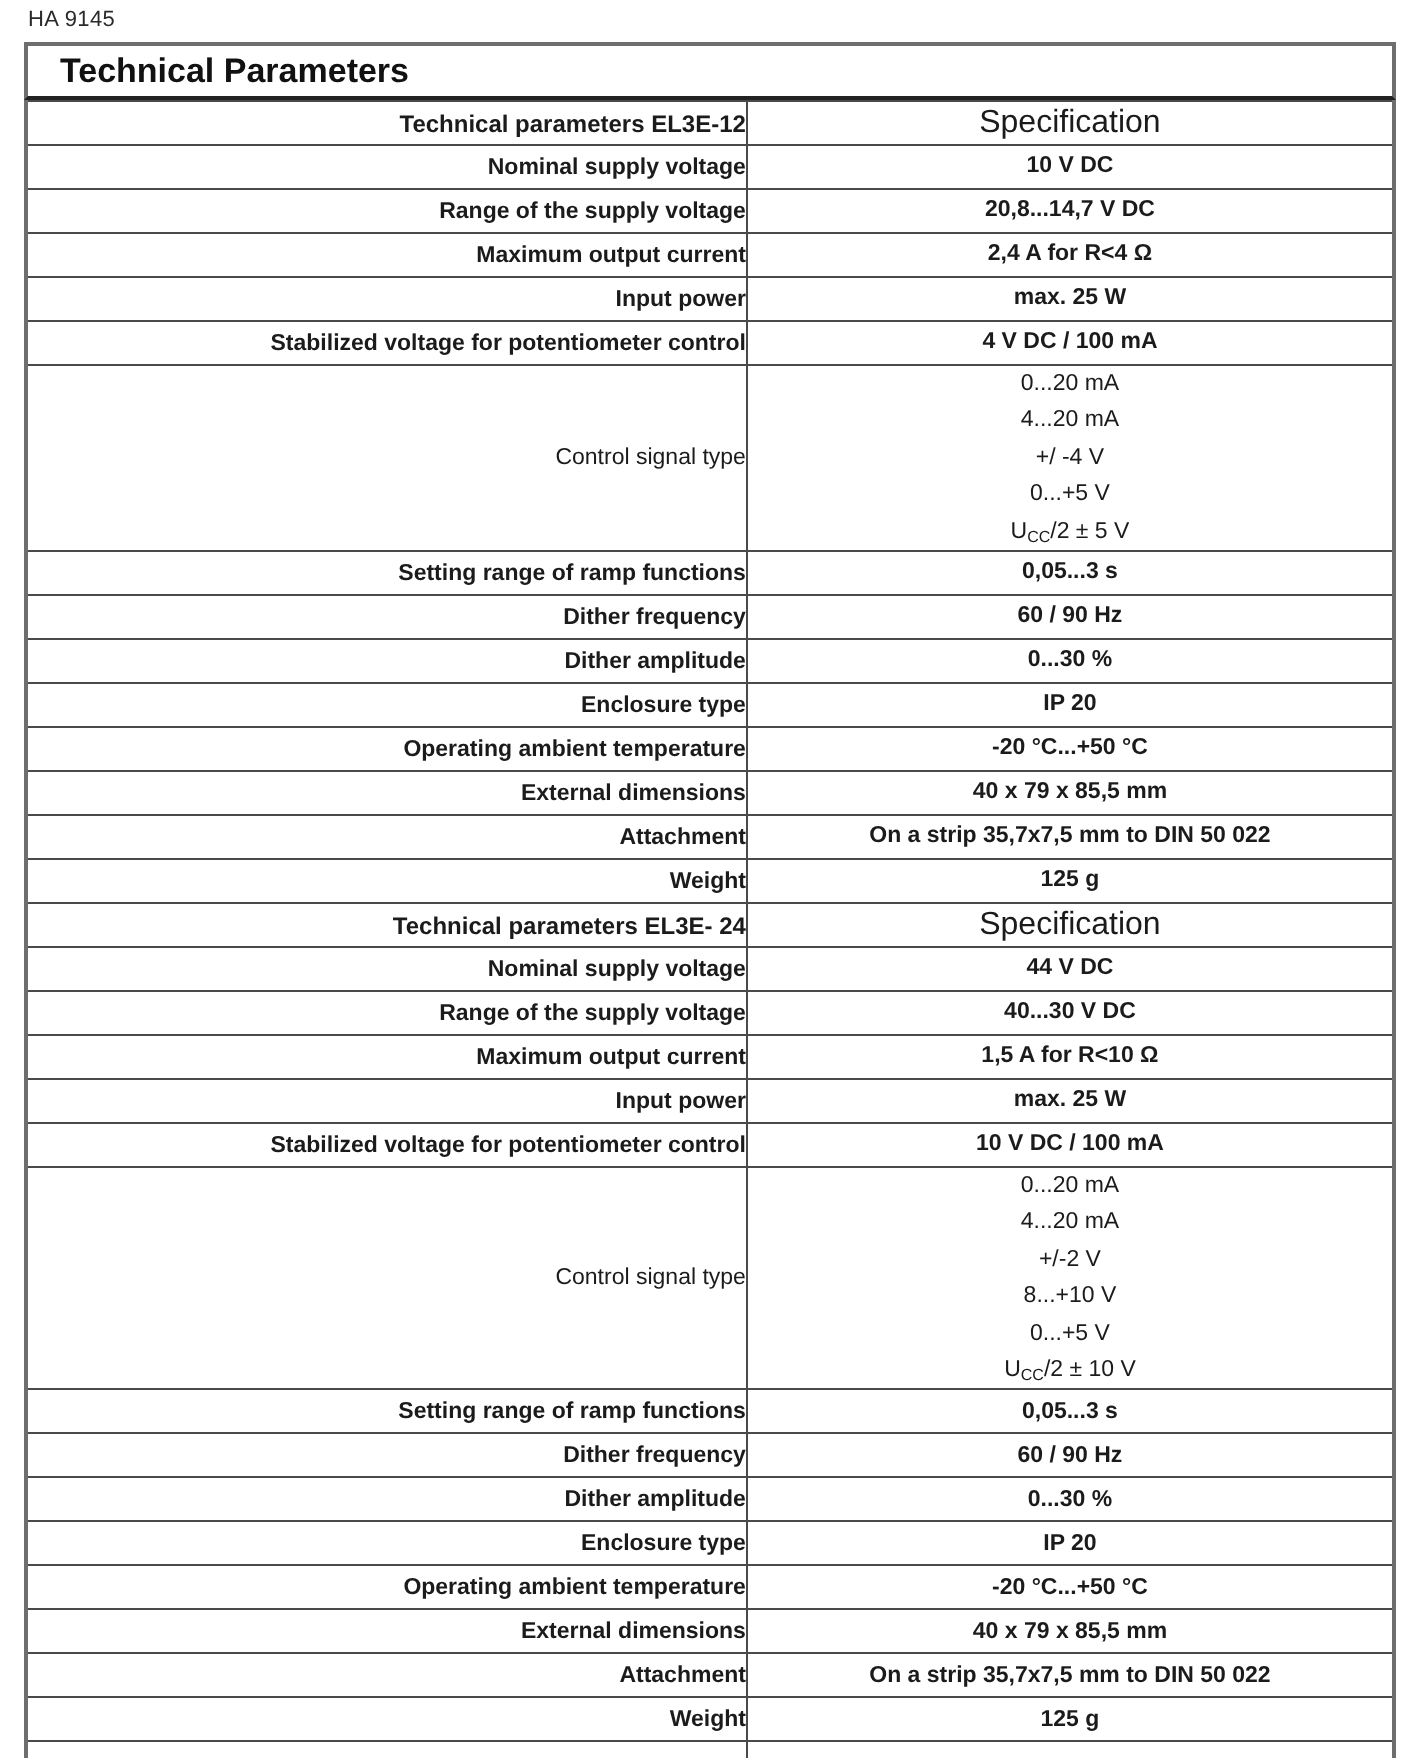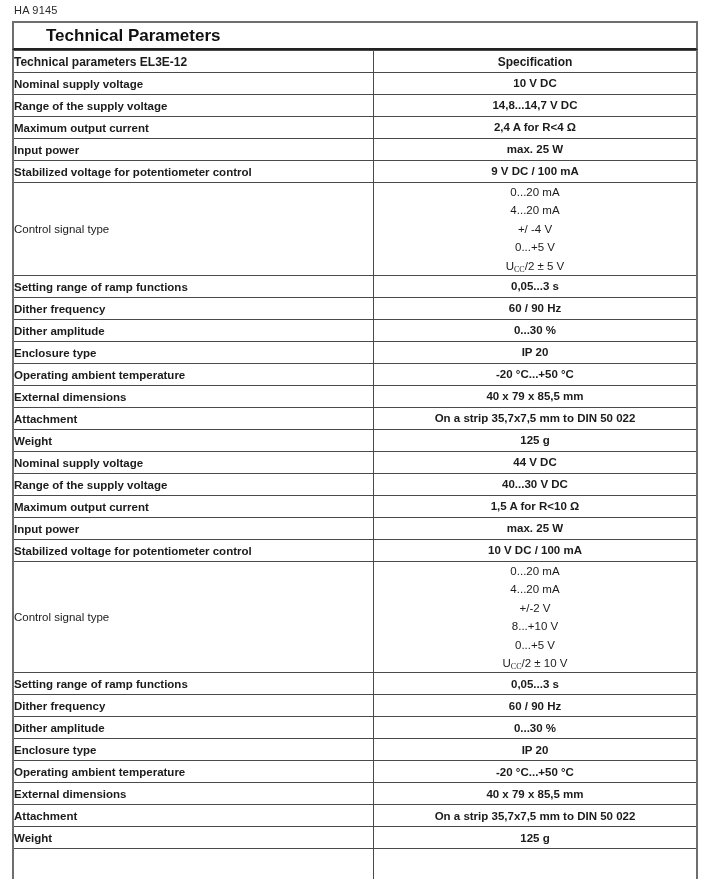--- a/index.html
+++ b/index.html
@@ -31,21 +31,21 @@
     left: 12px;
     width: 686px;
   }
   .title-box {
     box-sizing: border-box;
     border: 2px solid #6e6e6e;
     border-bottom: 2px solid #222222;
     height: 29px;
     display: flex;
     align-items: center;
-    padding-left: 32px;
+    padding-left: 16px;
     font-size: 17px;
     font-weight: bold;
     color: #111;
     background: #ffffff;
   }
   table.params-table {
     width: 100%;
     border-collapse: collapse;
     table-layout: fixed;
     border-left: 2px solid #6e6e6e;
@@ -66,37 +66,36 @@
   }
   col.c-param { width: 52.7%; }
   col.c-spec  { width: 47.3%; }
   tr.row-simple { height: 22px; font-weight: bold; }
   tr.row-header { height: 22px; }
   tr.row-multi5 { height: 92px; }
   tr.row-multi6 { height: 110px; }
   tr.row-tail   { height: 60px; }
   tr.row-tail td { border-bottom: none; }
   td.param-cell, th.param-cell {
-    text-align: left;
+    text-align: right;
     padding-left: 6px;
     padding-right: 4px;
   }
   th.param-cell { font-weight: bold; font-size: 12px; }
   td.spec-cell, th.spec-cell {
     text-align: center;
     padding-left: 4px;
     padding-right: 4px;
   }
-  th.spec-cell { font-weight: bold; font-size: 12px; }
+  th.spec-cell { font-weight: normal; font-size: 16px; }
   .spec-line { line-height: 18.4px; }
   sub.sub-cc {
     font-size: 8px;
     vertical-align: -2px;
     line-height: 0;
-    font-family: Liberation Serif, serif;
   }
 </style>
 </head>
 <body>
 
 <div class="page">
   <div class="doc-ref">HA 9145</div>
 
   <div class="table-wrap">
     <div class="title-box">Technical Parameters</div>
@@ -113,39 +112,39 @@
           </tr>
           <tr class="row-simple">
             <td class="param-cell">Nominal supply voltage</td>
             <td class="spec-cell">
               <div class="spec-line">10 V DC</div>
             </td>
           </tr>
           <tr class="row-simple">
             <td class="param-cell">Range of the supply voltage</td>
             <td class="spec-cell">
-              <div class="spec-line">14,8...14,7 V DC</div>
+              <div class="spec-line">20,8...14,7 V DC</div>
             </td>
           </tr>
           <tr class="row-simple">
             <td class="param-cell">Maximum output current</td>
             <td class="spec-cell">
               <div class="spec-line">2,4 A for R&lt;4 Ω</div>
             </td>
           </tr>
           <tr class="row-simple">
             <td class="param-cell">Input power</td>
             <td class="spec-cell">
               <div class="spec-line">max. 25 W</div>
             </td>
           </tr>
           <tr class="row-simple">
             <td class="param-cell">Stabilized voltage for potentiometer control</td>
             <td class="spec-cell">
-              <div class="spec-line">9 V DC / 100 mA</div>
+              <div class="spec-line">4 V DC / 100 mA</div>
             </td>
           </tr>
           <tr class="row-multi5">
             <td class="param-cell">Control signal type</td>
             <td class="spec-cell">
               <div class="spec-line">0...20 mA</div>
               <div class="spec-line">4...20 mA</div>
               <div class="spec-line">+/ -4 V</div>
               <div class="spec-line">0...+5 V</div>
               <div class="spec-line">U<sub class="sub-cc">CC</sub>/2 ± 5 V</div>
@@ -191,20 +190,24 @@
             <td class="param-cell">Attachment</td>
             <td class="spec-cell">
               <div class="spec-line">On a strip 35,7x7,5 mm to DIN 50 022</div>
             </td>
           </tr>
           <tr class="row-simple">
             <td class="param-cell">Weight</td>
             <td class="spec-cell">
               <div class="spec-line">125 g</div>
             </td>
+          </tr>
+          <tr class="row-header">
+            <th class="param-cell">Technical parameters EL3E- 24</th>
+            <th class="spec-cell">Specification</th>
           </tr>
           <tr class="row-simple">
             <td class="param-cell">Nominal supply voltage</td>
             <td class="spec-cell">
               <div class="spec-line">44 V DC</div>
             </td>
           </tr>
           <tr class="row-simple">
             <td class="param-cell">Range of the supply voltage</td>
             <td class="spec-cell">

